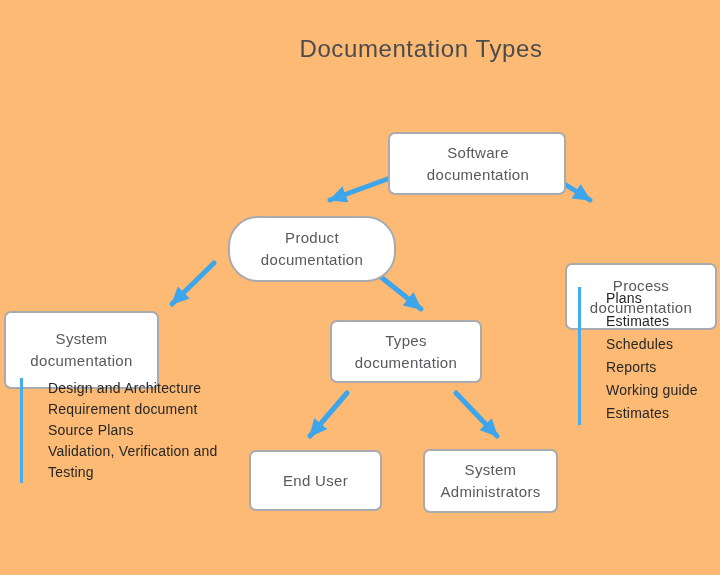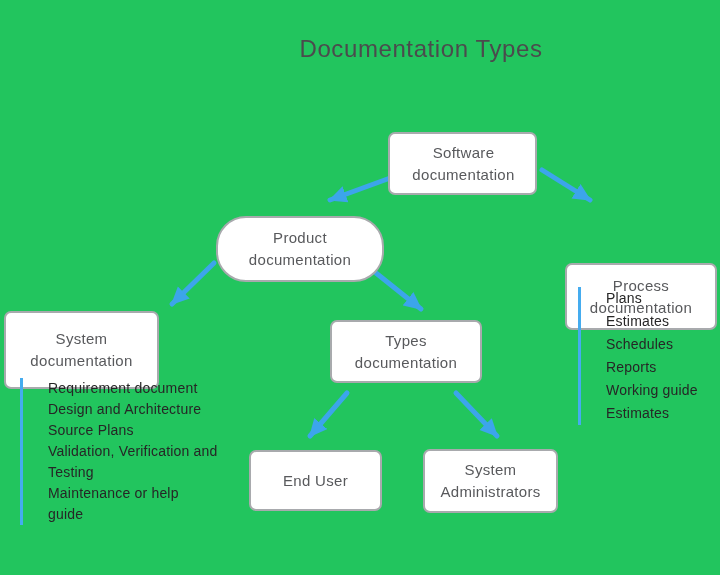--- a/index.html
+++ b/index.html
@@ -8,21 +8,21 @@
     --box-border-gray:#A8AAAD;
     --box-text-gray:#58595C;
     --list-text-dark:#262626;
     --title-gray:#4B4B4D;
   }
   *{margin:0;padding:0;box-sizing:border-box;}
   body{background:#ffffff;font-family:"Liberation Sans", sans-serif;}
   .canvas{
     position:relative;
     width:720px;height:575px;
-    background:#22c55e;
+    background:#fdba74;
     overflow:hidden;
   }
   .title{
     position:absolute;
     left:0;top:35px;width:842px; 
     text-align:center;
     font-size:24px;
     font-weight:400;
     letter-spacing:0.6px;
     color:var(--title-gray);
@@ -45,22 +45,22 @@
     text-align:center;
     border:2px solid var(--box-border-gray);
     border-radius:7px;
     background:#ffffff;
     color:var(--box-text-gray);
     font-size:15px;
     line-height:22px;
     letter-spacing:0.3px;
     padding:4px 8px;
   }
-  .node-software{left:388px;top:132px;width:149px;height:63px;padding-left:10px;}
-  .node-product{left:216px;top:216px;width:168px;height:66px;border-radius:30px;}
+  .node-software{left:388px;top:132px;width:178px;height:63px;padding-left:10px;}
+  .node-product{left:228px;top:216px;width:168px;height:66px;border-radius:30px;}
   .node-process{left:565px;top:215px;width:152px;height:67px;margin-top:48px;}
   .node-system{left:4px;top:311px;width:155px;height:78px;}
   .node-user{left:330px;top:320px;width:152px;height:63px;}
   .node-end-user{left:249px;top:450px;width:133px;height:61px;}
   .node-system-admins{left:423px;top:449px;width:135px;height:64px;}
   .leaf-list{
     position:absolute;
     border-left:3px solid var(--list-bar-blue);
     padding-left:25px;
     color:var(--list-text-dark);
@@ -101,27 +101,25 @@
 
   <div class="node node-system">System documentation</div>
 
   <div class="node node-user">Types documentation</div>
 
   <div class="node node-end-user">End User</div>
 
   <div class="node node-system-admins">System Administrators</div>
 
   <div class="leaf-list system-list">
+      <div class="list-item">Design and Architecture</div>
       <div class="list-item">Requirement document</div>
-      <div class="list-item">Design and Architecture</div>
       <div class="list-item">Source Plans</div>
       <div class="list-item">Validation, Verification and
 Testing</div>
-      <div class="list-item">Maintenance or help
-guide</div>
     </div>
 
   <div class="leaf-list process-list">
       <div class="list-item">Plans</div>
       <div class="list-item">Estimates</div>
       <div class="list-item">Schedules</div>
       <div class="list-item">Reports</div>
       <div class="list-item">Working guide</div>
       <div class="list-item">Estimates</div>
     </div>

